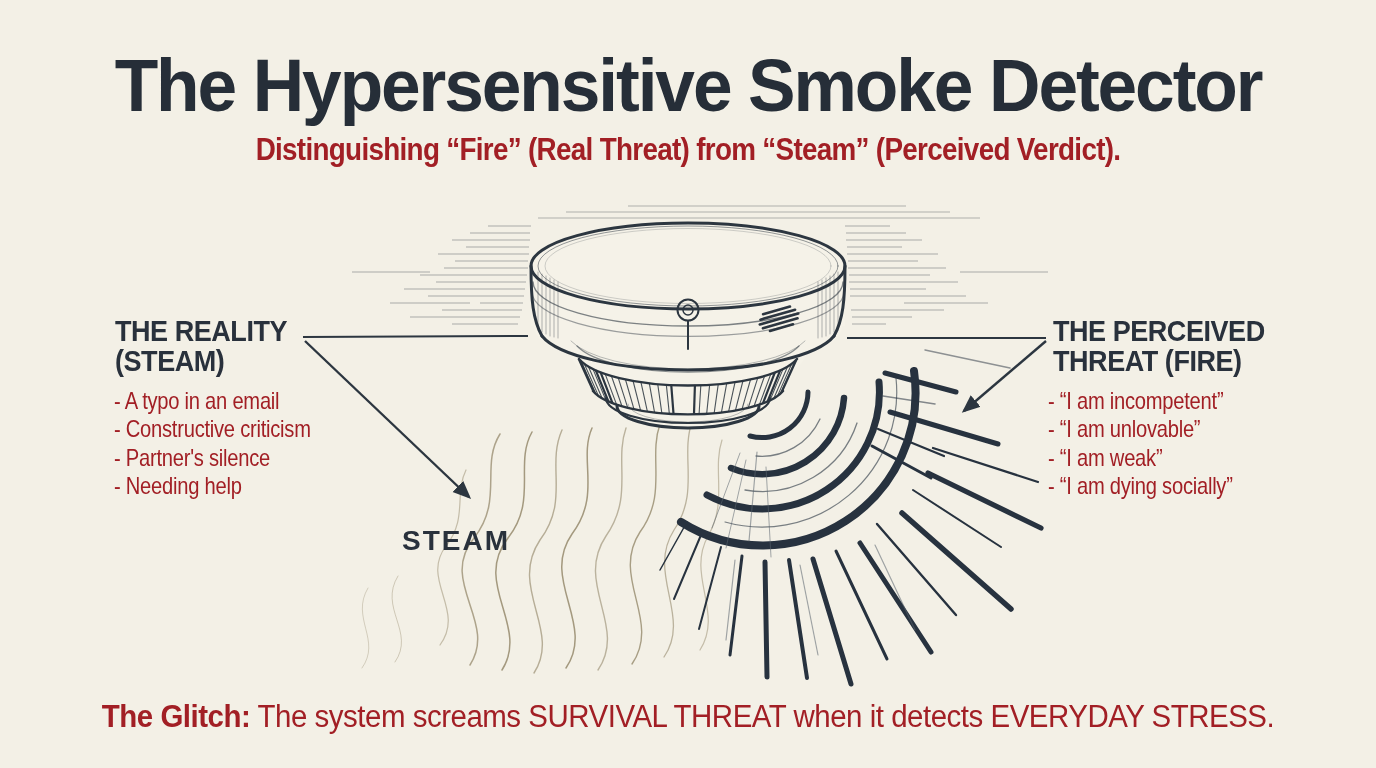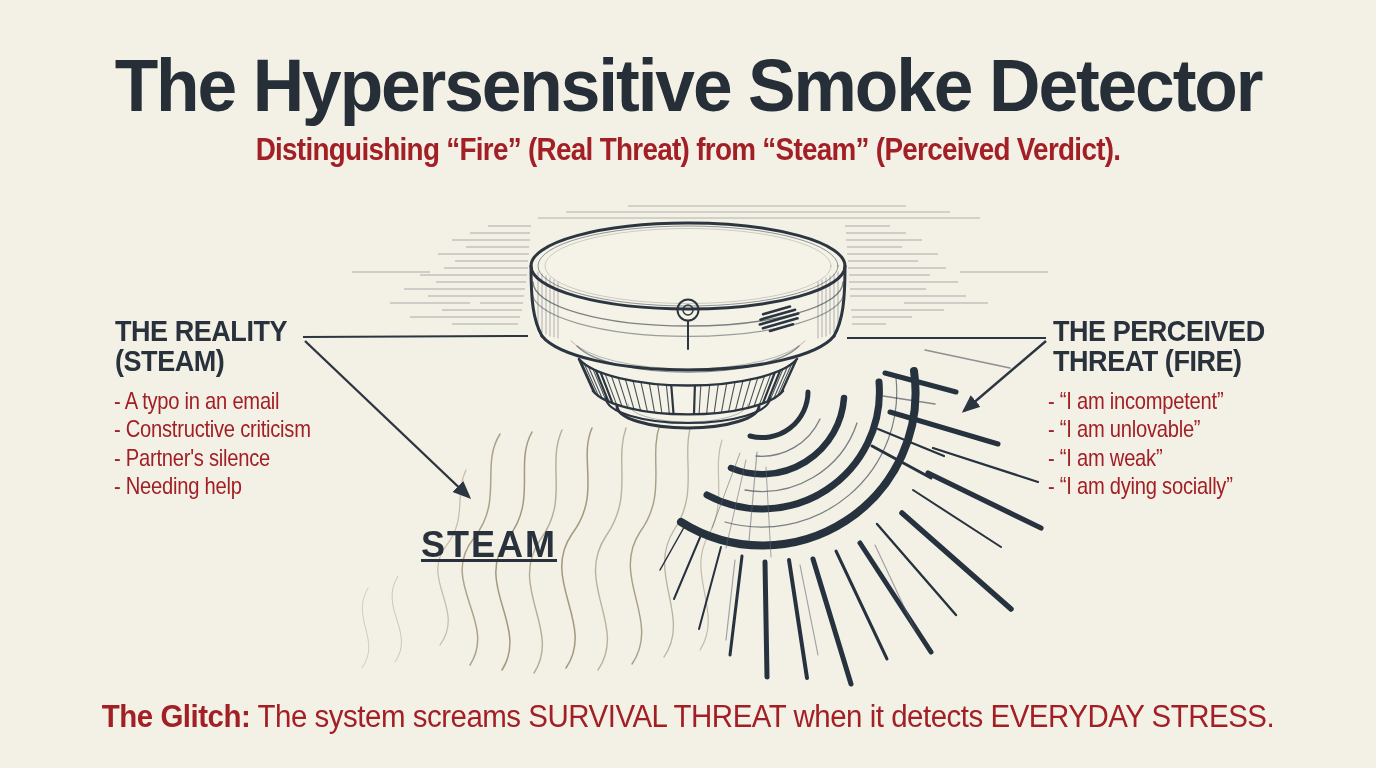--- a/index.html
+++ b/index.html
@@ -32,21 +32,21 @@
   .colhead.right{left:1053px;}
   .list{
     position:absolute; top:387px; margin:0; padding:0; list-style:none;
     font-size:24px; font-weight:400; letter-spacing:-0.3px; line-height:28.4px;
     color:var(--accent-red); transform:scaleX(.84); transform-origin:left top;
     white-space:nowrap;
   }
   .list.left{left:114px;}
   .list.right{left:1048px;}
   .biglabel{position:absolute; font-weight:700; white-space:nowrap; line-height:1;}
-  .steam-label{left:421px; top:527px; font-size:36px; letter-spacing:2px; color:var(--heading-ink);text-decoration:underline;}
+  .steam-label{left:402px; top:527px; font-size:28px; letter-spacing:2px; color:var(--heading-ink);}
   .fire-label{left:789px; top:529px; font-size:27px; letter-spacing:0px; color:var(--maroon);}
   .footer{
     position:absolute; left:0; right:0; top:700px; text-align:center;
     font-size:31px; letter-spacing:-0.5px; line-height:34px;
     color:var(--accent-red); transform:scaleX(.95);
   }
   .footer .lead{font-weight:700;}
 </style>
 </head>
 <body>

